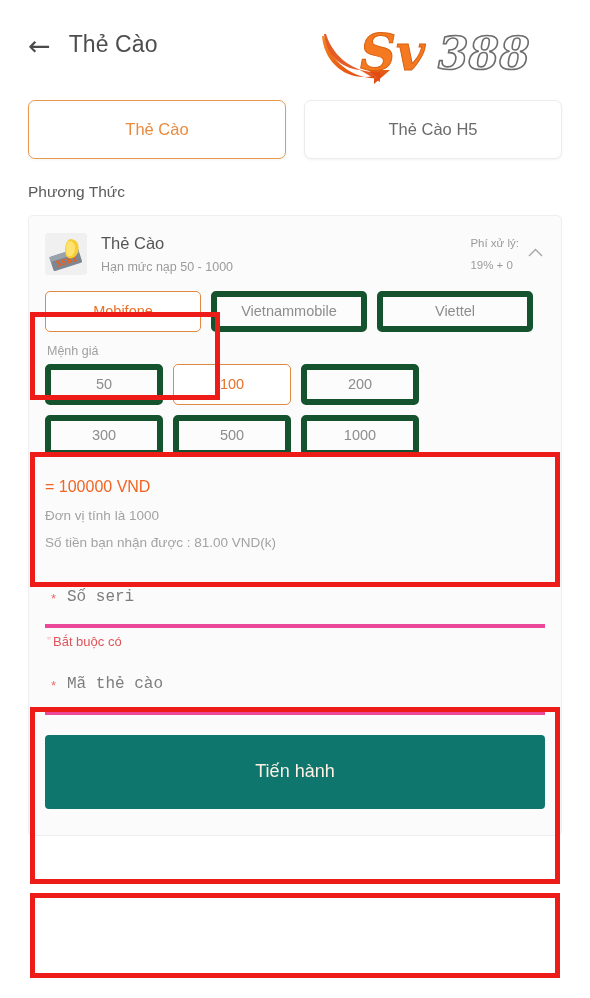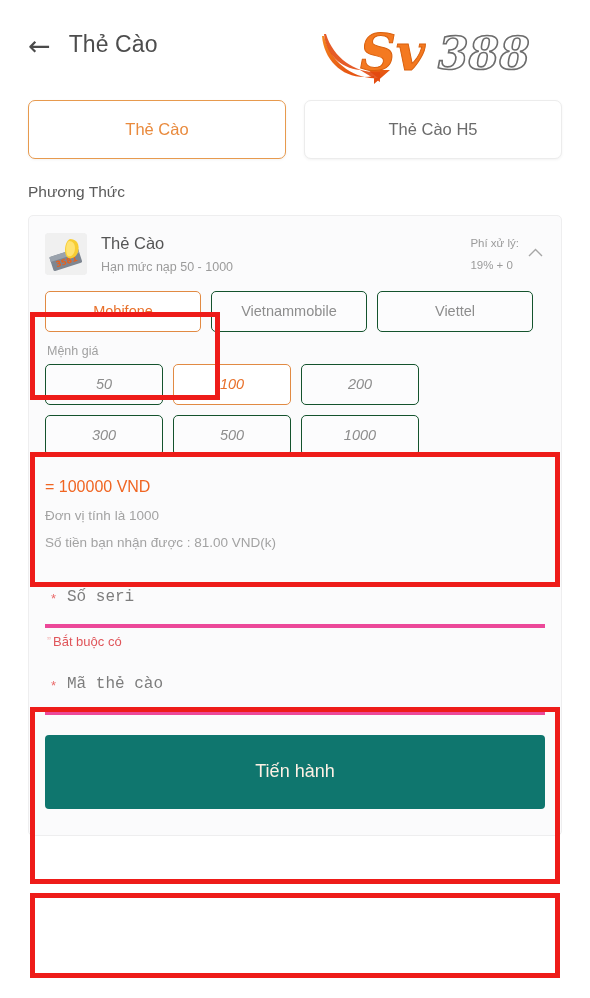--- a/index.html
+++ b/index.html
@@ -142,37 +142,37 @@
     padding: 2px 0 6px 2px;
   }
   .chip-grid {
     display: flex;
     flex-wrap: wrap;
     gap: 10px;
     padding-bottom: 10px;
   }
   .chip {
     height: 41px;
-    border: 1px solid #14532d;
+    border: 6px solid #14532d;
     border-radius: 5px;
     background: #fcfcfd;
     display: flex;
     align-items: center;
     justify-content: center;
     font-size: 14.5px;
     color: #8d8d8d;
     cursor: pointer;
   }
   .chip.selected {
     border: 1.4px solid #e18a43;
     color: #e8702a;
     background: #ffffff;
   }
   .carrier-grid .chip { width: 156px; }
-  .denom-grid  .chip { width: 118px; font-style: italic; }
+  .denom-grid  .chip { width: 118px; }
 
   
   .amount-eq {
     font-size: 16px;
     color: #f06522;
     padding: 12px 16px 0 16px;
   }
   .info-line {
     font-size: 13.5px;
     color: #a3a3a3;

